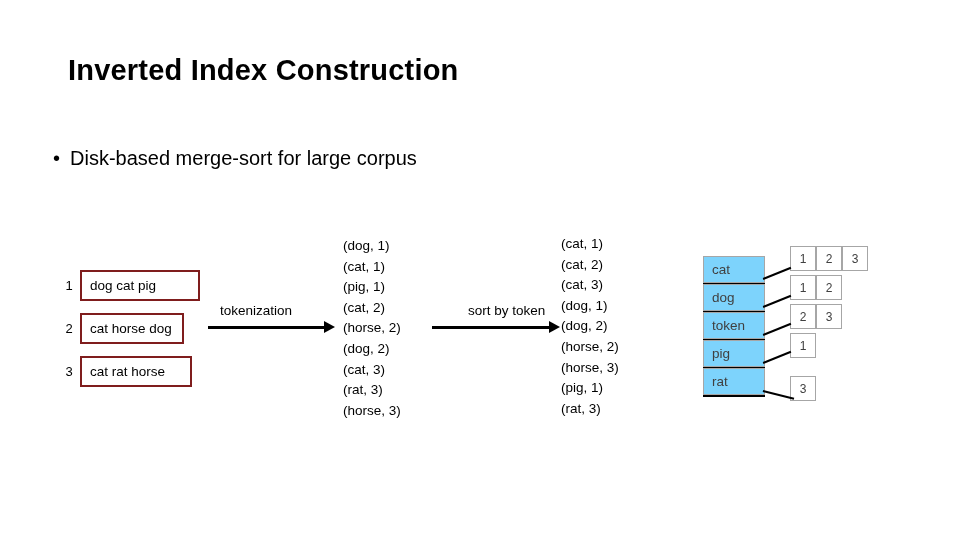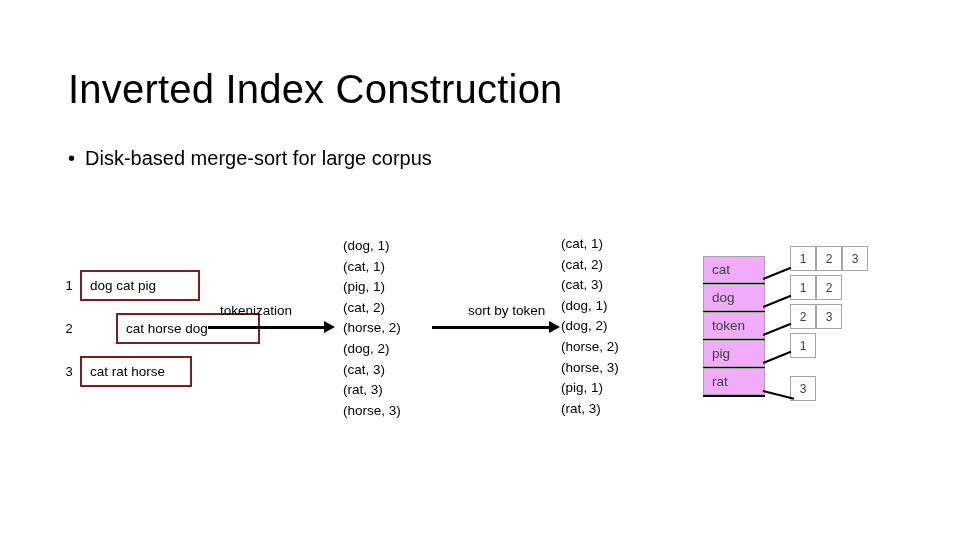--- a/index.html
+++ b/index.html
@@ -16,30 +16,30 @@
     position: relative;
   }
   .slide {
     position: relative;
     width: 960px;
     height: 540px;
   }
   .title {
     position: absolute;
     left: 68px;
-    top: 67px;
-    font-size: 40px;
-    font-weight: normal;
+    top: 54px;
+    font-size: 29px;
+    font-weight: bold;
     color: #000000;
     letter-spacing: 0.2px;
     white-space: nowrap;
   }
   .bullet {
     position: absolute;
-    left: 68px;
+    left: 53px;
     top: 147px;
     font-size: 20px;
     color: #000000;
     white-space: nowrap;
   }
   .bullet .dot {
     display: inline-block;
     margin-right: 10px;
   }
 
@@ -114,21 +114,21 @@
     height: 27px;
     margin-bottom: 1px;
   }
   .term-cell {
     position: absolute;
     left: 0;
     width: 62px;
     height: 27px;
     box-sizing: border-box;
     border: 1px solid #a6a6a6;
-    background: #f0abfc;
+    background: #7dd3fc;
     font-size: 13.5px;
     color: #404040;
     display: flex;
     align-items: center;
     padding-left: 8px;
   }
   .post-cell {
     position: absolute;
     width: 26px;
     height: 25px;
@@ -164,21 +164,21 @@
     <span class="dot">•</span><span>Disk-based merge-sort for large corpus</span>
   </div>
 
   <div class="docs">
     <div class="doc-row">
       <div class="doc-id">1</div>
       <div class="doc-box" style="width:120px;">dog cat pig</div>
     </div>
     <div class="doc-row">
       <div class="doc-id">2</div>
-      <div class="doc-box" style="width:144px;margin-left:36px;">cat horse dog</div>
+      <div class="doc-box" style="width:104px;">cat horse dog</div>
     </div>
     <div class="doc-row">
       <div class="doc-id">3</div>
       <div class="doc-box" style="width:112px;">cat rat horse</div>
     </div>
   </div>
 
   <div class="arrow-label" style="left:220px; top:303px;">tokenization</div>
   <div class="arrow-line" style="left:208px; top:326px; width:117px;"></div>
   <div class="arrow-head" style="left:324px; top:321px;"></div>

